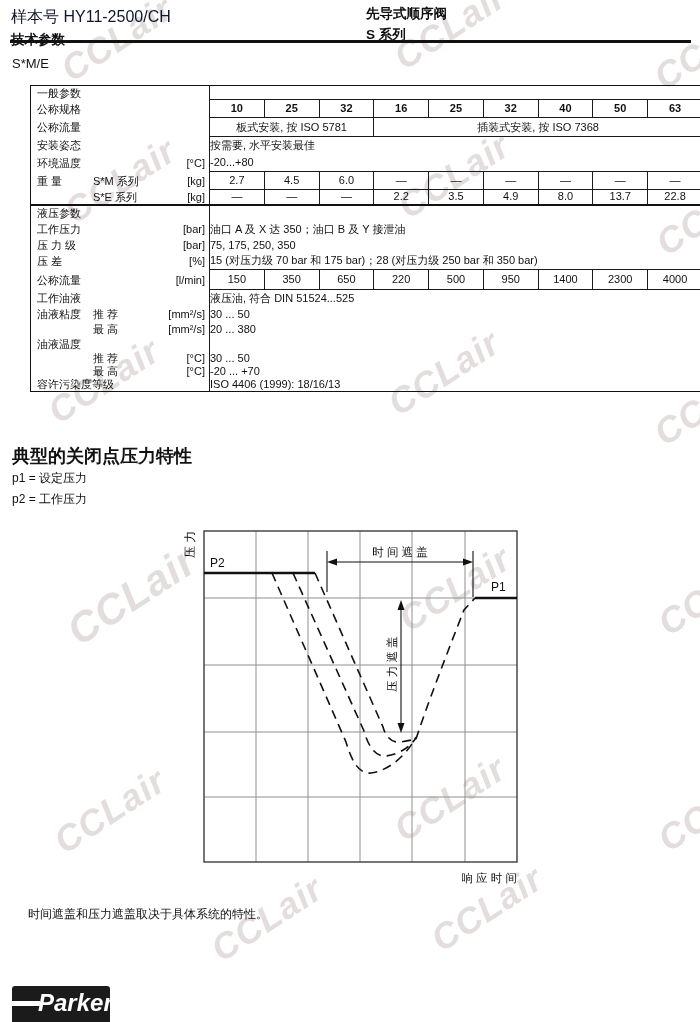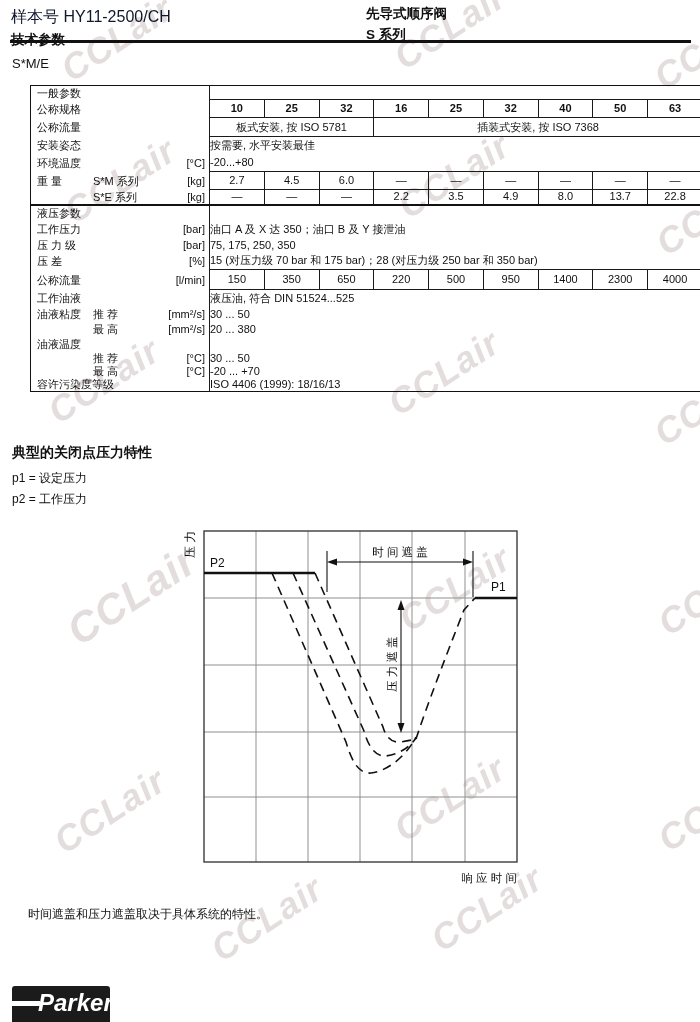--- a/index.html
+++ b/index.html
@@ -37,21 +37,21 @@
   .lbl .unit { position:absolute; right:4px; top:50%; transform:translateY(-50%); white-space:nowrap; }
   .bl  { border-left:1px solid #1a1a1a; }
   .bb  { border-bottom:1px solid #1a1a1a; }
   tr.sep td { border-top:2.5px solid #111; }
   .num { text-align:center; }
   .bold { font-weight:bold; }
   .txt { text-align:left; padding-left:6px; }
   .ctr { text-align:center; }
 
   
-  .fig-title { left:12px; top:444px; font-size:14px; font-weight:bold; }
+  .fig-title { left:12px; top:444px; font-size:18px; font-weight:bold; }
   .fig-p1    { left:12px; top:470px; font-size:12px; }
   .fig-p2    { left:12px; top:491px; font-size:12px; }
   .chart     { left:150px; top:510px; }
   .fig-note  { left:12px; top:906px; font-size:12px;padding-left:16px; }
 
   
   .logo {
     left:12px; top:986px; width:98px; height:40px; background:#1b1b1b;
     border-radius:3px; overflow:hidden;
   }

